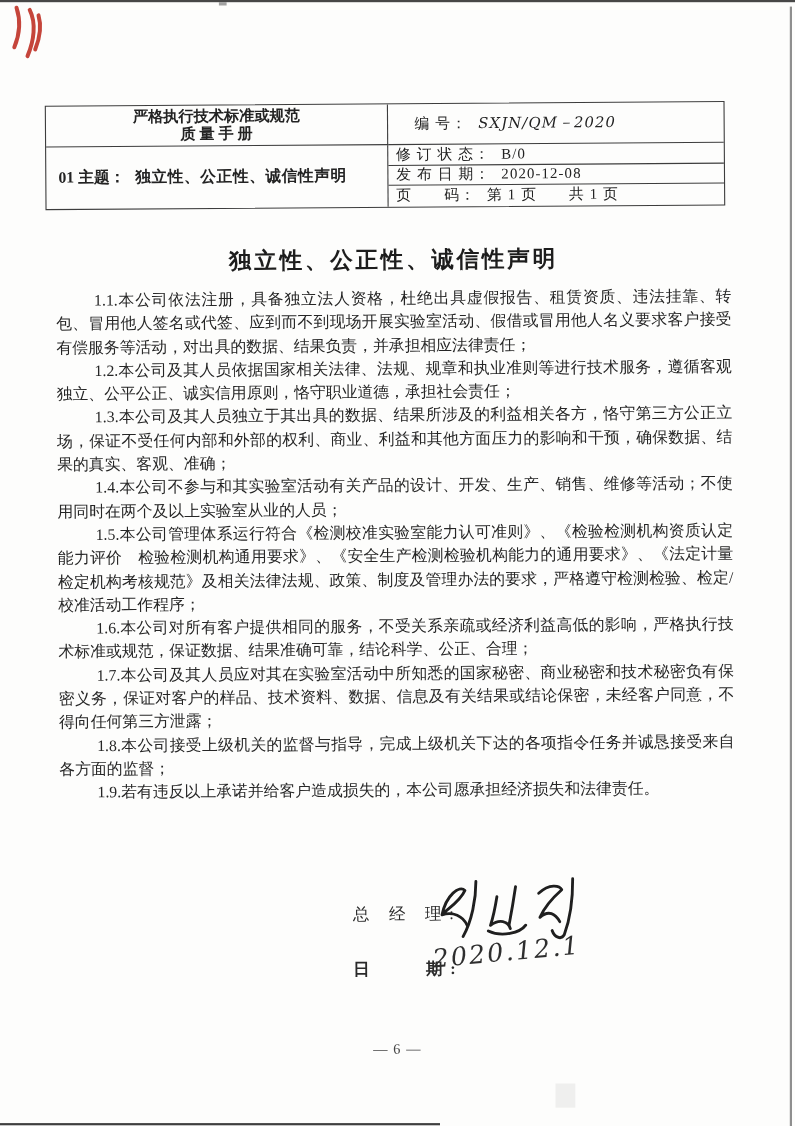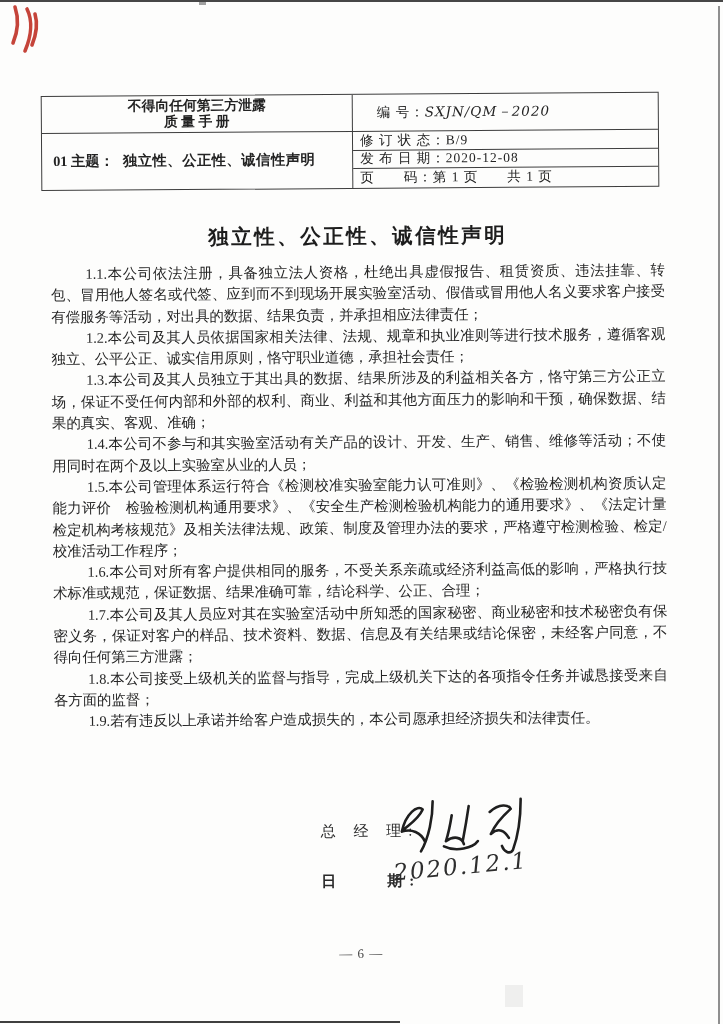--- a/index.html
+++ b/index.html
@@ -28,21 +28,21 @@
   .c-company{grid-column:1;grid-row:1;border-right:1.2px solid #3d3d3d;border-bottom:1.2px solid #3d3d3d;
       flex-direction:column;justify-content:center;font-weight:bold;line-height:16.5px;font-size:13.8px;}
   .c-subject{grid-column:1;grid-row:2/5;border-right:1.2px solid #3d3d3d;padding-left:11px;
       font-weight:bold;font-size:14.3px;}
   .c-subject .subj{margin-left:9px;letter-spacing:.5px;}
   .c-number{grid-column:2;grid-row:1;border-bottom:1.2px solid #3d3d3d;padding-left:24px;}
   .c-rev{grid-column:2;grid-row:2;border-bottom:1.2px solid #3d3d3d;padding-left:7px;}
   .c-issue{grid-column:2;grid-row:3;border-bottom:1.2px solid #3d3d3d;padding-left:7px;}
   .c-page{grid-column:2;grid-row:4;padding-left:7px;}
   .lab{letter-spacing:1px;}
-  .val{letter-spacing:1px;}
+  .val{margin-left:10px;letter-spacing:1px;}
   .italic-serif{font-style:italic;font-family:"DejaVu Serif",serif;letter-spacing:1px;}
   
   .body-text{position:absolute;left:56px;top:224px;width:614px;}
   .doc-title{margin:0 0 12px 0;text-align:center;font-size:20.5px;font-weight:bold;
       letter-spacing:2.5px;color:#1d1d1d;}
   .body-text p{margin:0;font-size:14.4px;line-height:21.3px;text-align:justify;
       text-indent:2.4em;color:#262626;}
   
   .sig-label{position:absolute;font-size:15px;letter-spacing:7px;color:#2a2a2a;}
   .sig-label-manager{left:322px;top:824px;}
@@ -69,34 +69,34 @@
     <path d="M7 3 C11 15 10 27 5 39"></path>
     <path d="M19 5 C25 17 23 33 17 47"></path>
     <path d="M27 10 C30 20 28 31 24 41"></path>
   </g>
 </svg>
 
 <div class="doc">
 
   <div class="ht">
     <div class="c-company">
-      <span>不得向任何第三方泄露</span>
+      <span>严格执行技术标准或规范</span>
       <span>质 量 手 册</span>
     </div>
     <div class="c-subject">
       <span>01 主题：</span>
       <span class="subj">独立性、公正性、诚信性声明</span>
     </div>
     <div class="c-number">
       <span class="lab">编 号：</span>
       <span class="val italic-serif">SXJN/QM－2020</span>
     </div>
     <div class="c-rev">
       <span class="lab">修 订 状 态：</span>
-      <span class="val">B/9</span>
+      <span class="val">B/0</span>
     </div>
     <div class="c-issue">
       <span class="lab">发 布 日 期：</span>
       <span class="val">2020-12-08</span>
     </div>
     <div class="c-page">
       <span class="lab">页　　码：</span>
       <span class="val">第 1 页　　共 1 页</span>
     </div>
   </div>

